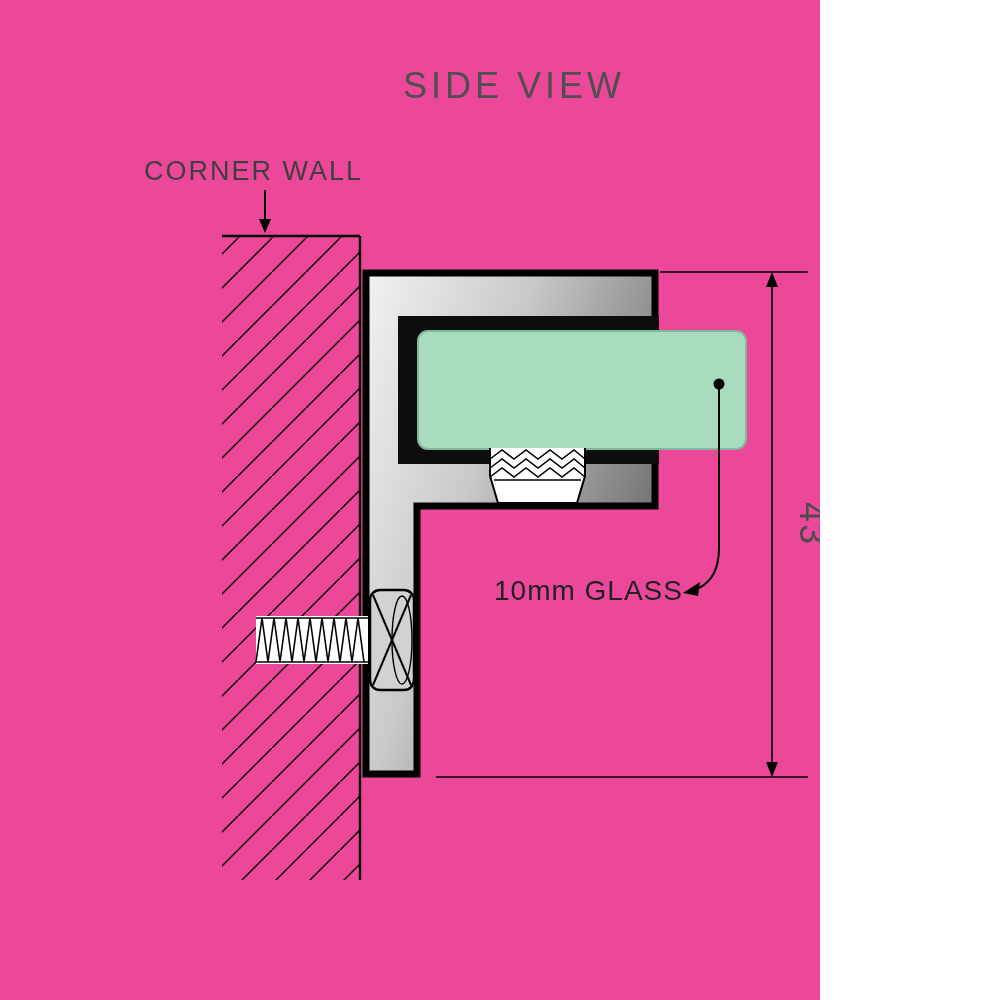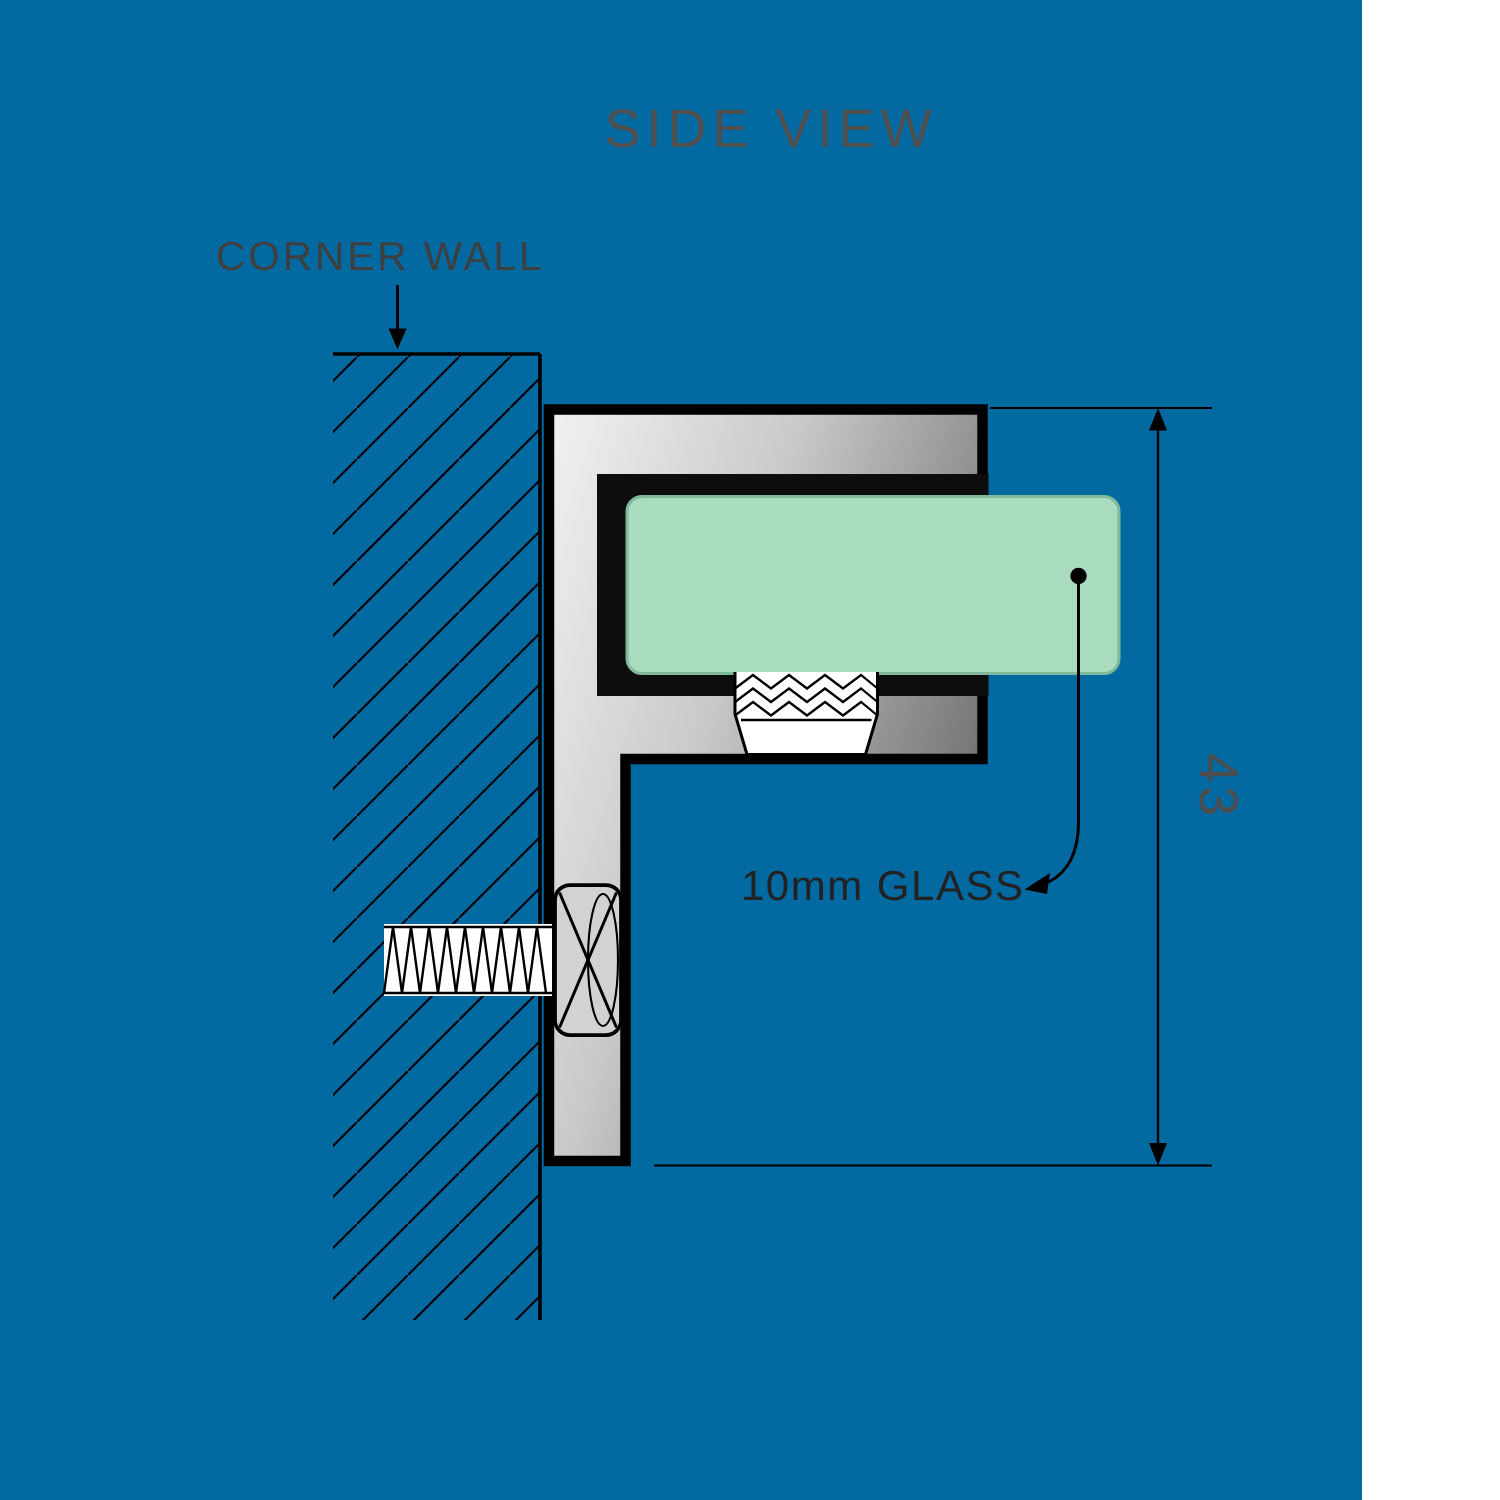--- a/index.html
+++ b/index.html
@@ -5,23 +5,23 @@
   html, body {
     margin: 0;
     padding: 0;
     background: #ffffff;
     width: 1000px;
     height: 1000px;
     font-family: "Liberation Sans", sans-serif;
   }
   .stage {
     position: relative;
-    width: 908px;
+    width: 820px;
     height: 1000px;
-    background: #0369a1;
+    background: #ec4899;
     overflow: hidden;
   }
   svg { display: block; }
   text {
     font-family: "Liberation Sans", sans-serif;
     fill: #4d4d4d;
   }
   .title-text   { font-size: 36px; letter-spacing: 4px; fill: #4f4f4f; }
   .label-text   { font-size: 27px; letter-spacing: 2px; fill: #3f3f3f; }
   .glass-text   { font-size: 28px; letter-spacing: 1px; fill: #222222; }

